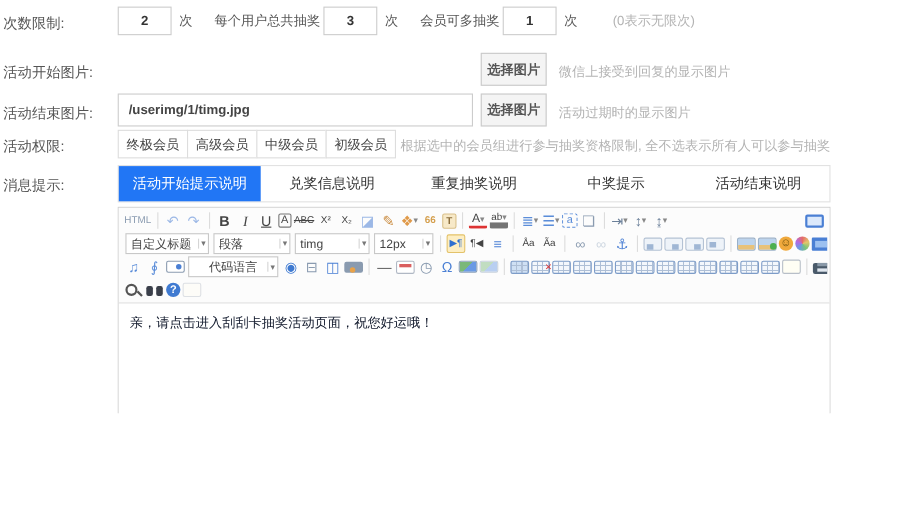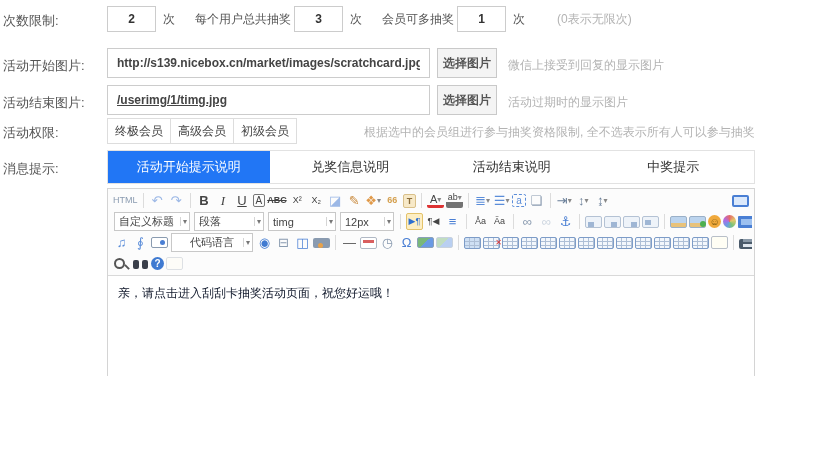--- a/index.html
+++ b/index.html
@@ -45,21 +45,21 @@
             border:1px solid #d4d4d4; display:flex; flex-direction:column; }
   .toolbar { background:#fcfcfc; border-bottom:1px solid #d9d9d9; padding:1px 2px; }
   .tbrow { display:flex; align-items:center; height:21px; padding:0 2px; overflow:hidden; }
   .sep { width:1px; height:15px; background:#dcdcdc; margin:0 4px; flex:none; }
   .flexgap { flex:1; }
   .ico { display:inline-flex; align-items:center; justify-content:center; min-width:17px;
          height:17px; margin:0 1px; font-size:13px; line-height:17px; cursor:pointer;
          position:relative; border-radius:2px; flex:none; white-space:nowrap; }
   .caret { font-size:8px; color:#888; margin-left:0; }
   .xs { font-size:9px; } .b { font-weight:700; } .it { font-style:italic; font-family:"Liberation Serif",serif; }
-  .ul { text-decoration:underline; } .strike { text-decoration:line-through;font-weight:bold; }
+  .ul { text-decoration:underline; } .strike { text-decoration:line-through; }
   .boxed { border:1px solid #777; font-size:10px; line-height:11px; padding:0 2px; min-width:0; height:13px; }
   .boxed-dash { border:1px dashed #5b8dd9; font-size:10px; line-height:11px; padding:0 3px; min-width:0; height:13px; }
   .bar-red { border-bottom:3px solid #d33; height:14px; line-height:11px; font-size:11px; }
   .bar-orange { border-bottom:6px solid #737373; height:14px; line-height:11px; }
   .chip { background:#f7e9c8; border:1px solid #d9c08a; border-radius:2px; font-size:9px;
           font-weight:700; padding:0 3px; height:14px; line-height:12px; min-width:0; }
   .chip-on { background:#fdeec3; border:1px solid #e3c26a; }
   .ddl { height:19px; border:1px solid #c8c8c8; background:#fff; display:inline-flex; flex:none;
          align-items:center; justify-content:space-between; padding:0 0 0 4px; margin:0 2px;
          font-size:11px; color:#444; cursor:pointer; white-space:nowrap; overflow:hidden; }
@@ -134,43 +134,44 @@
     <span class="c-label">每个用户总共抽奖</span>
     <input class="num" value="3" style="">
     <span class="c-unit">次</span>
     <span class="c-label">会员可多抽奖</span>
     <input class="num" value="1" style="">
     <span class="c-unit">次</span>
     <span class="hint">(0表示无限次)</span>
   </div>
 
   <div class="form-label" style="top:57px">活动开始图片:</div>
-  <input class="url-input" style="top: 48px;" value="http://s139.nicebox.cn/market/images/scratchcard.jpg">
   <button class="choose-btn" style="top:48px">选择图片</button>
   <div class="hint row-hint" style="top:57px">微信上接受到回复的显示图片</div>
 
   <div class="form-label" style="top:94px">活动结束图片:</div>
-  <input class="url-input" style="top: 85px; text-decoration: underline;" value="/userimg/1/timg.jpg">
+  <input class="url-input" style="top: 85px;" value="/userimg/1/timg.jpg">
   <button class="choose-btn" style="top:85px">选择图片</button>
   <div class="hint row-hint" style="top:94px">活动过期时的显示图片</div>
 
   <div class="form-label" style="top:124px">活动权限:</div>
   <div class="perm-group">
     <div class="perm-btn">终极会员</div>
     <div class="perm-btn">高级会员</div>
+    <div class="perm-btn">中级会员</div>
     <div class="perm-btn">初级会员</div>
   </div>
   <div class="hint" style="position:absolute;left:364px;top:124px">根据选中的会员组进行参与抽奖资格限制, 全不选表示所有人可以参与抽奖</div>
 
   <div class="form-label" style="top:160px">消息提示:</div>
   <div class="tabbar">
     <div class="tab active">活动开始提示说明</div>
     <div class="tab">兑奖信息说明</div>
+    <div class="tab">重复抽奖说明</div>
+    <div class="tab">中奖提示</div>
     <div class="tab">活动结束说明</div>
-    <div class="tab">中奖提示</div>
   </div>
 
   <div class="editor">
     <div class="toolbar">
         <div class="tbrow">
           <span class="ico xs" style="color: rgb(138, 155, 176);">HTML</span>
           <span class="sep"></span>
           <span class="ico " style="color: rgb(156, 184, 230);">↶</span>
           <span class="ico " style="color: rgb(156, 184, 230);">↷</span>
           <span class="sep"></span>

